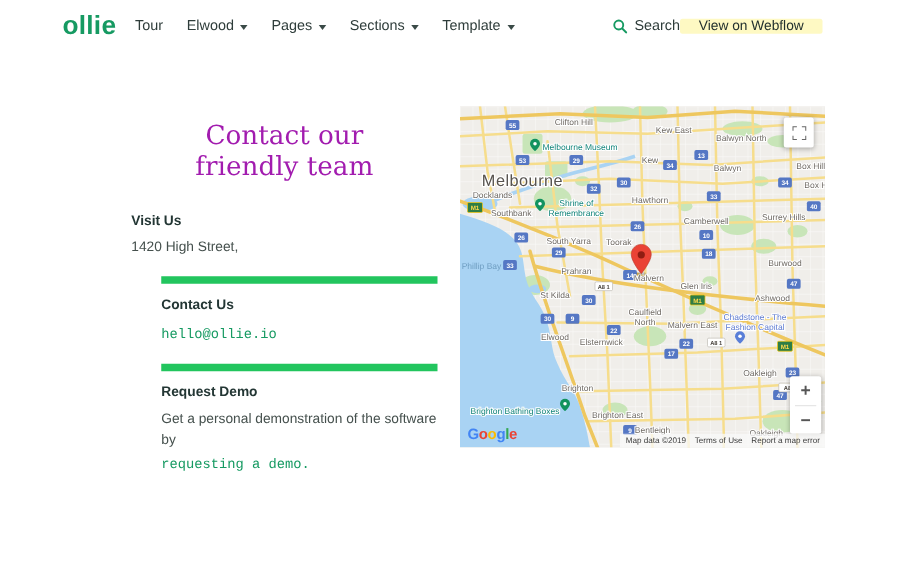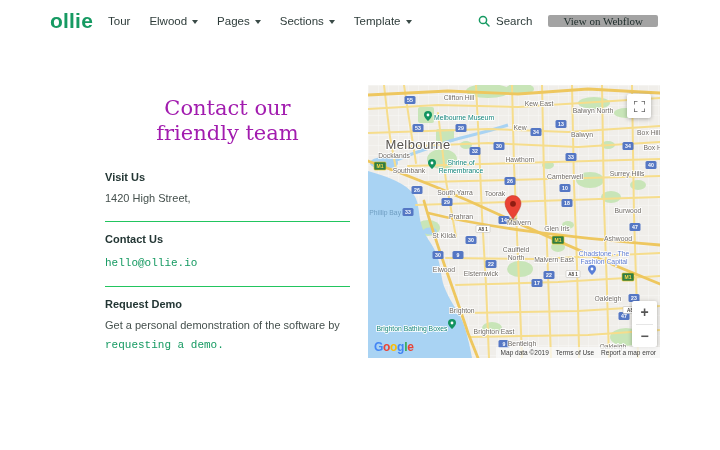--- a/index.html
+++ b/index.html
@@ -8,31 +8,31 @@
   .page { position:relative; width:720px; height:450px; background:#fff; }
 
   
   .header { position:absolute; top:0; left:0; right:0; height:42px;
     display:flex; align-items:center; padding:0 62px 0 50px; background:#fff; }
   .logo { font-size:21px; font-weight:bold; color:#169a62; letter-spacing:.2px; }
   .nav { display:flex; align-items:flex-end; margin-left:15px; gap:19px; }
   .nav-item { display:flex; align-items:center; font-size:11.5px; color:#2e3c3a; cursor:pointer; }
   .caret { width:0; height:0; border-left:3px solid transparent; border-right:3px solid transparent;
     border-top:4px solid #3a4a47; display:inline-block; margin-left:5px; margin-top:1px; }
-  .header-right { margin-left:auto; display:flex; align-items:center; gap:16px; }
+  .header-right { margin-left:auto; display:flex; align-items:center; }
   .search { display:flex; align-items:center; gap:6px; font-size:11.5px; color:#2e3c3a; cursor:pointer; }
-  .webflow-btn { background:#a3a3a3; color:#22302e; font-size:11px; padding:0 15px;
-    border:none; border-radius:2px; cursor:pointer; font-family:Liberation Serif, serif; }
+  .webflow-btn { background:#fef9c3; color:#22302e; font-size:11px; padding:0 15px;
+    border:none; border-radius:2px; cursor:pointer; font-family:Liberation Sans, sans-serif; }
 
   
   .content { position:absolute; left:105px; top:96px; width:245px; }
   .content h1 { font-family:"DejaVu Serif", serif; font-weight:500; font-size:21px;
     line-height:1.18; color:#a21caf; margin-bottom:14px;text-align:center; }
   .c-section { padding:11px 0 14px; }
-  .c-section.bordered { border-top:1px solid #22c55e; }
+  .c-section.bordered { border-top:6px solid #22c55e;margin-left:24px; }
   .c-title { font-size:11px; font-weight:bold; color:#233634; margin-bottom:7px; }
   .c-line { font-size:11px; color:#45504d; line-height:1.55; }
   .green-link { font-size:11px; color:#169a62; line-height:1.55; text-decoration:none; display:inline-block; cursor:pointer;font-family:Liberation Mono, monospace; }
 
   
   .map-wrap { position:absolute; left:368px; top:85px; width:292px; height:273px;
     background:#f0eeea; overflow:hidden; }
   .map-svg { display:block; }
   .lbl { font-size:6.8px; fill:#6f6a64; paint-order:stroke; stroke:#ffffff; stroke-width:1.6px; }
   .lbl-lg { font-size:13px; fill:#57534e; letter-spacing:.4px; paint-order:stroke; stroke:#fff; stroke-width:2px; }

